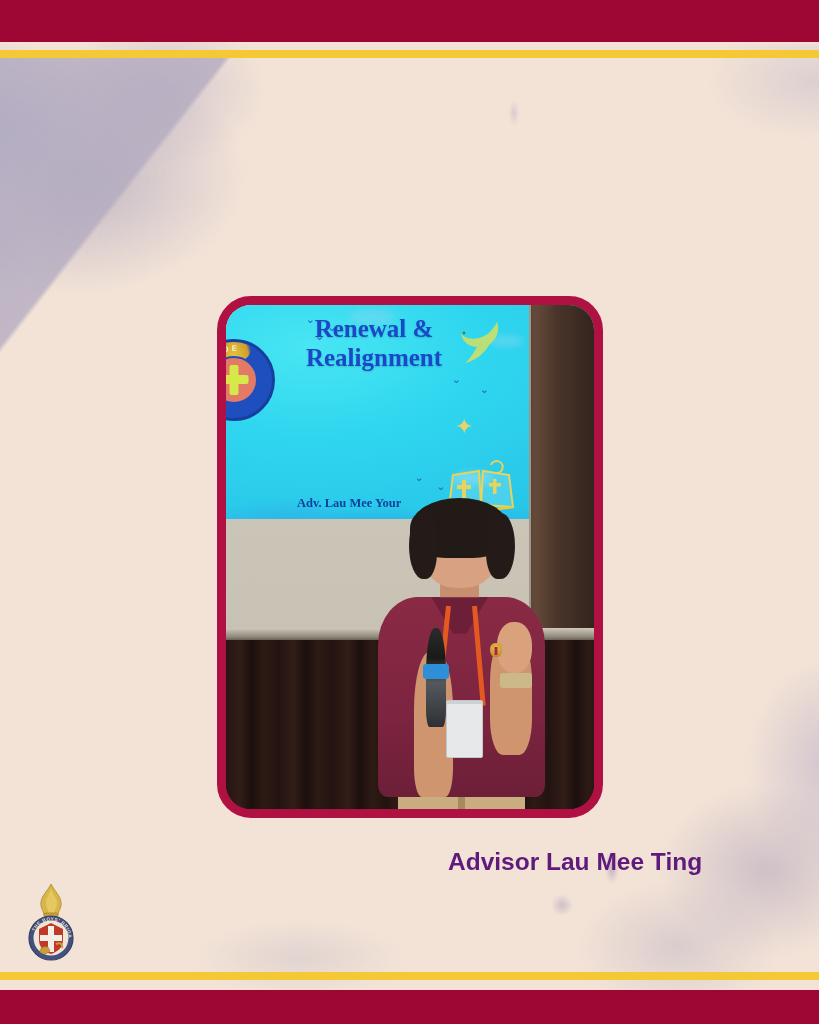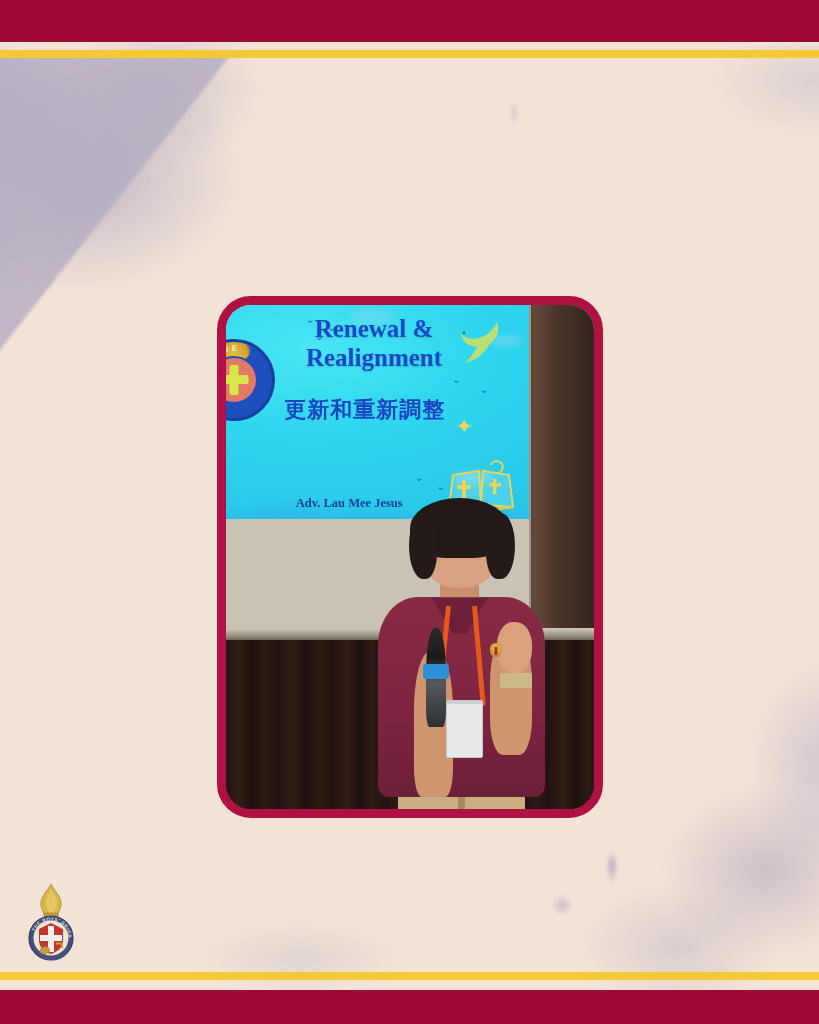--- a/index.html
+++ b/index.html
@@ -423,22 +423,21 @@
             <rect x="12" y="26" width="14" height="4" fill="#e8d45a"></rect>
             <rect x="48" y="20" width="3.5" height="15" fill="#e8d45a"></rect>
             <rect x="44" y="24" width="12" height="3.5" fill="#e8d45a"></rect>
             <path d="M46 6 a6 6 0 1 1 6 8" fill="none" stroke="#e8d45a" stroke-width="2"></path>
           </svg>
 
           <div class="slide-title">
             <div>Renewal &amp;</div>
             <div>Realignment</div>
           </div>
-          <div class="slide-title-cn">更新和重新調整</div>
-          <div class="slide-speaker">Adv. Lau Mee Jesus</div>
+          <div class="slide-speaker">Adv. Lau Mee Your</div>
         </div>
       </div>
 
       <div class="stage-ledge"></div>
       <div class="curtain"></div>
 
       <div class="person">
         <div class="person-pants"></div>
         <div class="person-shirt"></div>
         <div class="person-arm-l"></div>
@@ -459,20 +458,21 @@
         </div>
         <div class="person-hair"></div>
         <div class="person-hair-l"></div>
         <div class="person-hair-r"></div>
       </div>
 
     </div>
   </div>
 
   <div class="signature">
+    <div>Advisor Lau Mee Ting</div>
   </div>
 
   <svg class="emblem" viewBox="0 0 62 80">
 
     <path d="M31 2 C27 10 22 13 21 20 C20 26 24 29 24 33 L38 33 C38 29 42 26 41 20 C40 13 35 10 31 2 Z" fill="#d9b64a" stroke="#a8862c" stroke-width="0.8"></path>
     <path d="M31 7 C29 13 26 16 26 21 C26 26 29 28 29 32 L34 32 C34 28 37 26 37 21 C37 16 33 13 31 7 Z" fill="#e6c861"></path>
     <rect x="24" y="31" width="14" height="5" rx="1.6" fill="#c8a03a" stroke="#9d7c28" stroke-width="0.7"></rect>
 
     <circle cx="31" cy="56" r="22" fill="#46507e" stroke="#343d68" stroke-width="1.2"></circle>
     <circle cx="31" cy="56" r="17.5" fill="#f0e6d6"></circle>

